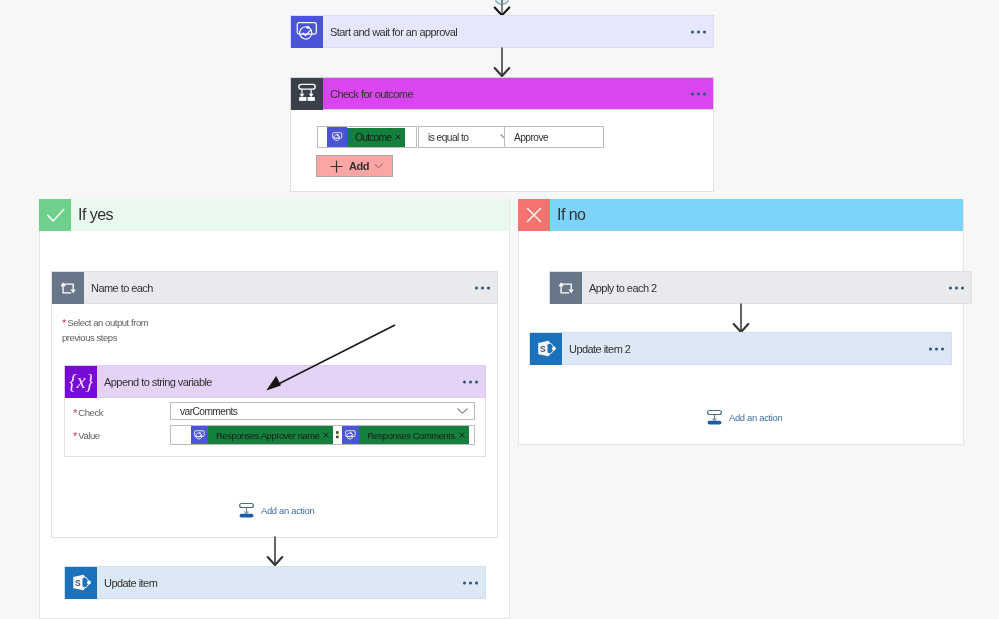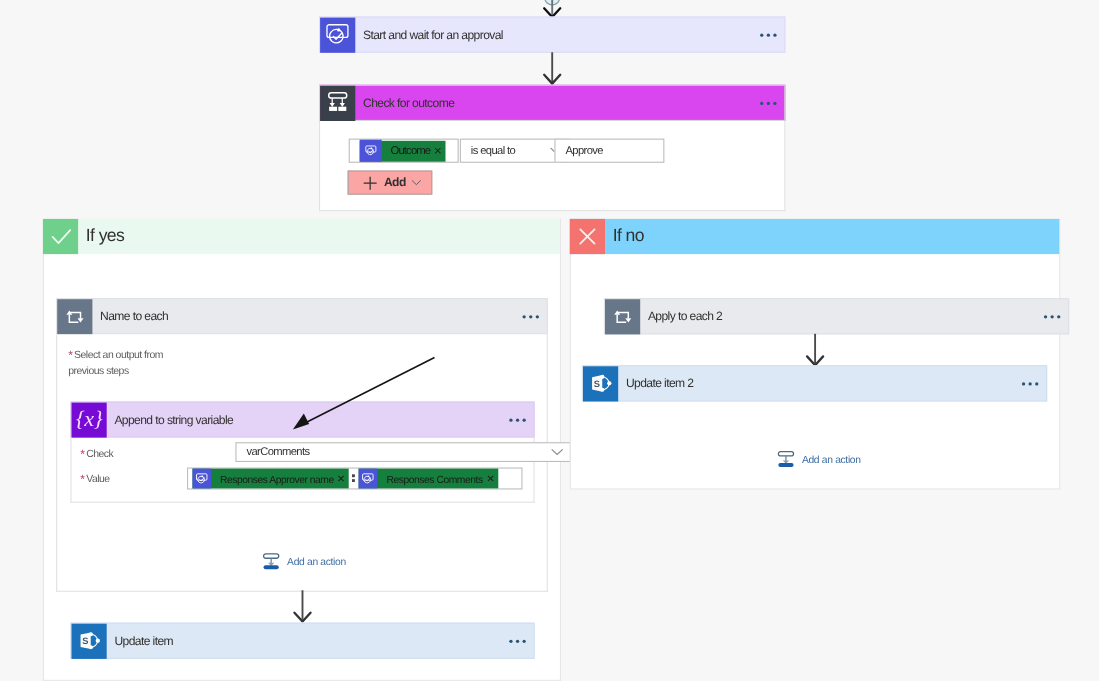--- a/index.html
+++ b/index.html
@@ -196,31 +196,31 @@
       <div class="card-ellipsis">
           <i></i>
           <i></i>
           <i></i>
         </div>
     </div>
     <div class="card-body" style="height:59px;">
       <div class="lbl" style="left:8px;top:8px;">
         <span class="req">*</span><span>Check</span>
       </div>
-      <div class="fld" style="left:105px;top:4px;width:305px;height:18px;margin-left:44px;">
+      <div class="fld" style="left:105px;top:4px;width:305px;height:18px;">
         <span class="fld-text">varComments</span>
         <svg class="chev" width="11" height="6" viewBox="0 0 11 6">
           <path d="M0.5 0.5 L5.5 5.2 L10.5 0.5" fill="none" stroke="#8a8886" stroke-width="1.05"></path>
         </svg>
       </div>
       <div class="lbl" style="left:8px;top:31px;">
         <span class="req">*</span><span>Value</span>
       </div>
       <div class="fld" style="left:105px;top:27px;width:305px;height:20px;">
-        <span class="tok" style="margin-left:4px;height:18px;">
+        <span class="tok" style="margin-left:20px;height:18px;">
           <span class="tokicon">
             <svg width="13" height="13" viewBox="0 0 56 56">
               <rect x="7.0" y="7.6" width="41.0" height="24.8" rx="4.0" fill="none" stroke="#fff" stroke-width="3.6"></rect>
               <path d="M31.8 18.4 A13.2 13.2 0 1 1 26.0 16.7" fill="none" stroke="#fff" stroke-width="3.6" stroke-linecap="round"></path>
               <circle cx="29.8" cy="17.6" r="3.8" fill="#fff"></circle>
               <path d="M19.6 30.6 L24.8 35.8 L36.2 23.6" fill="none" stroke="#fff" stroke-width="3.6" stroke-linecap="round" stroke-linejoin="round"></path>
             </svg>
           </span>
           <span class="toklabel">Responses Approver name</span>
           <span class="tokx">

